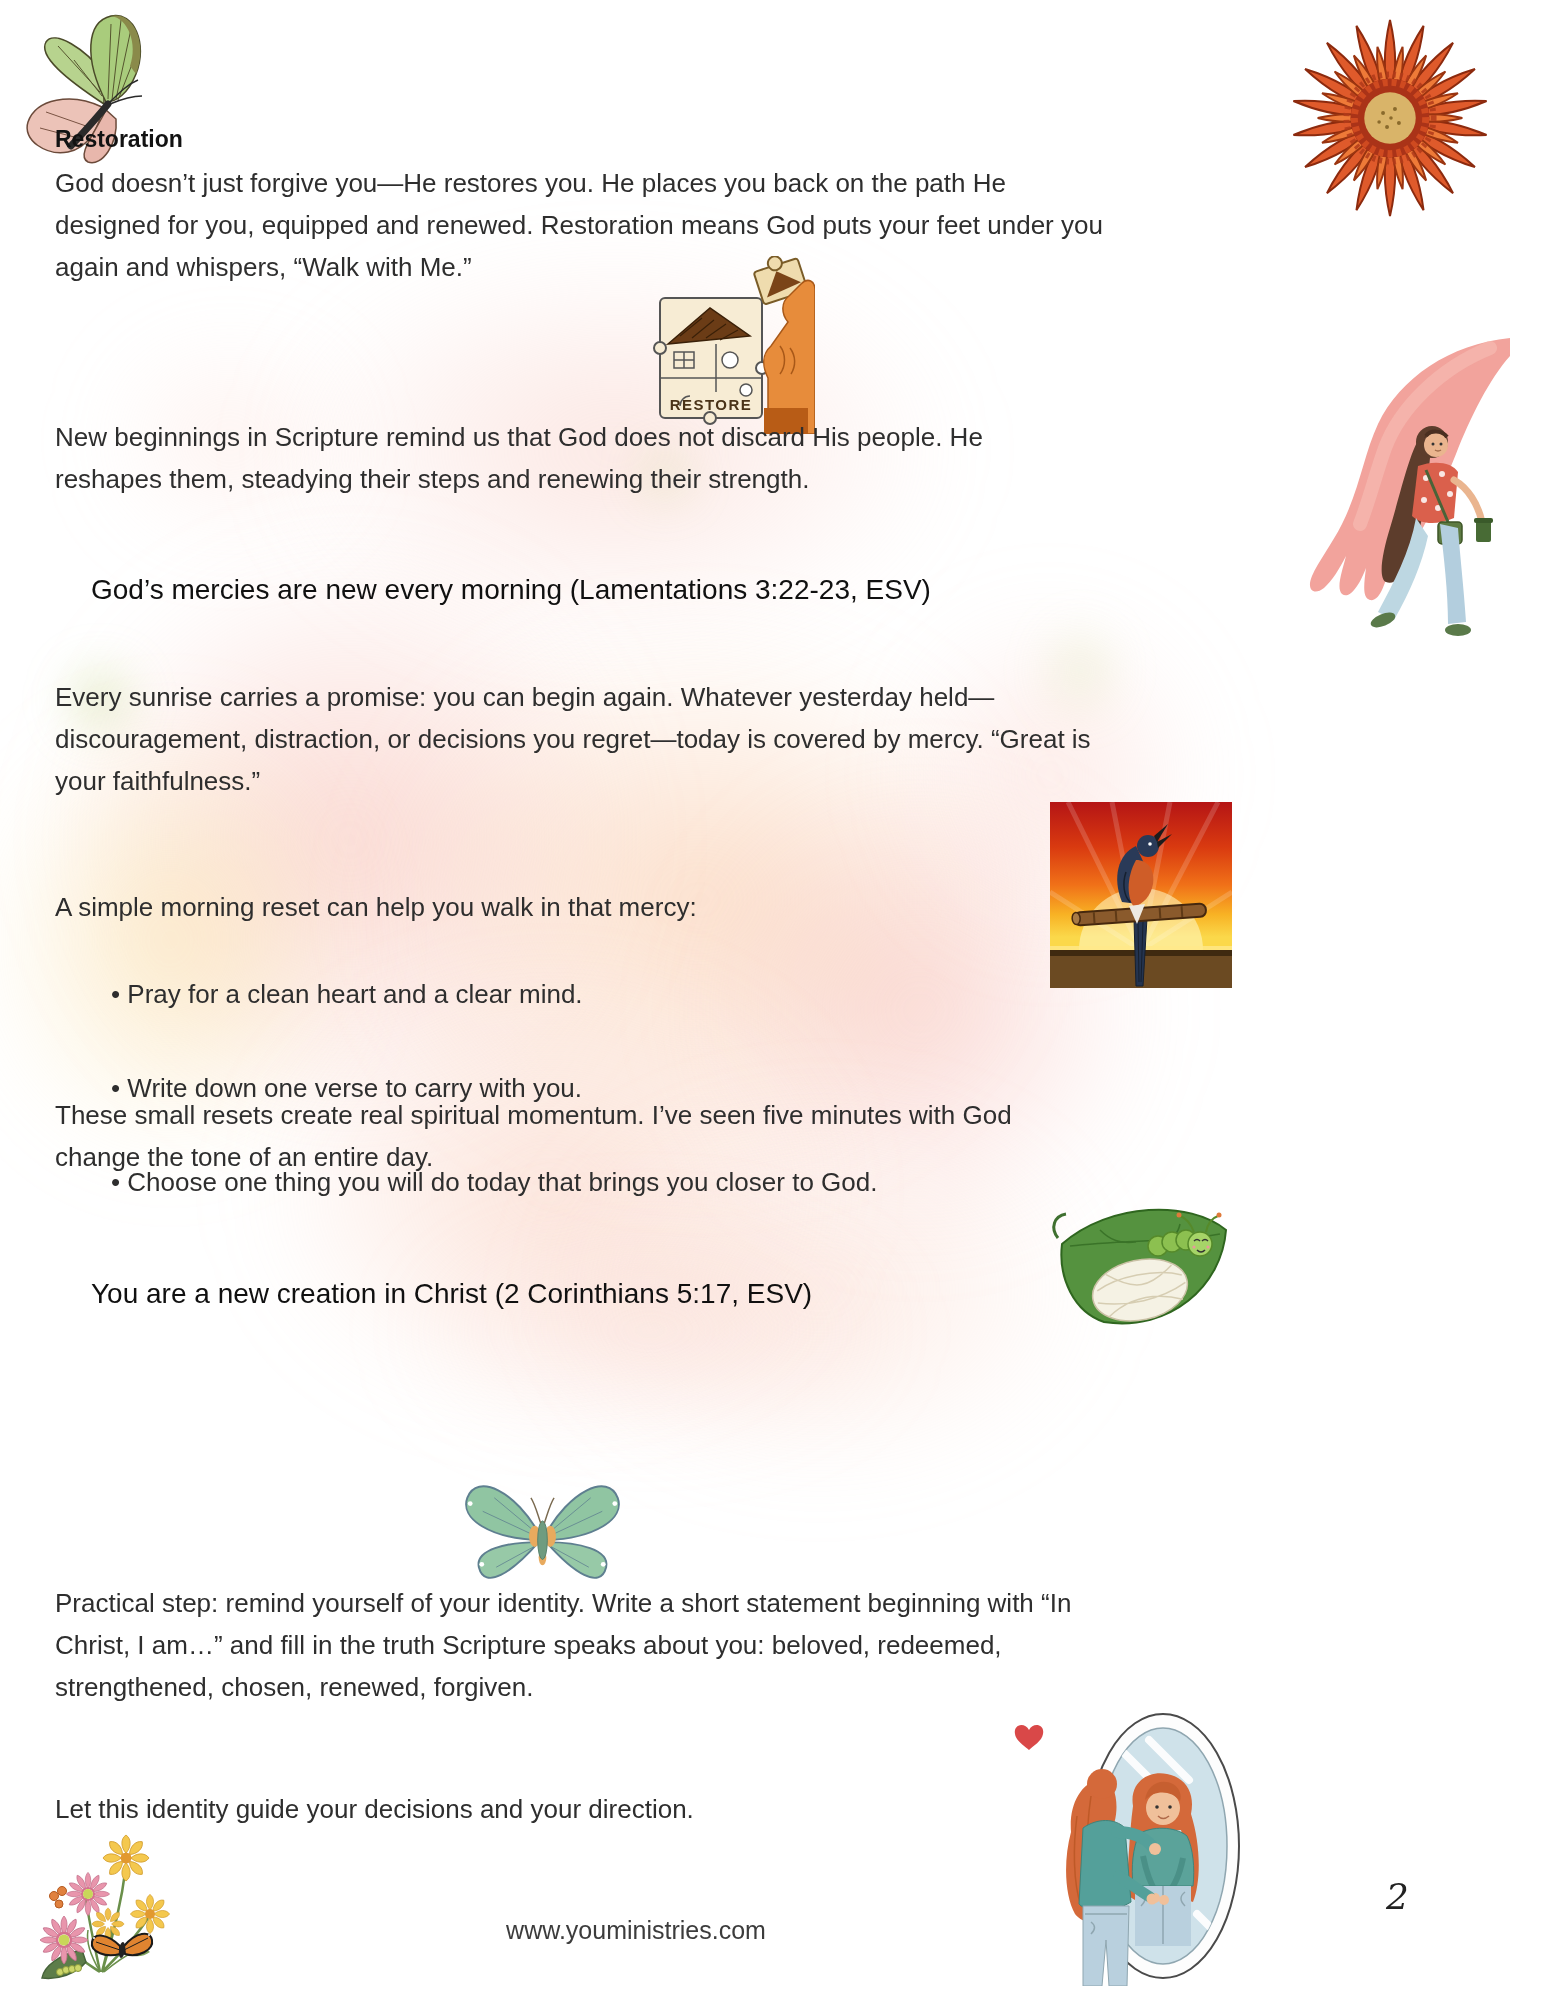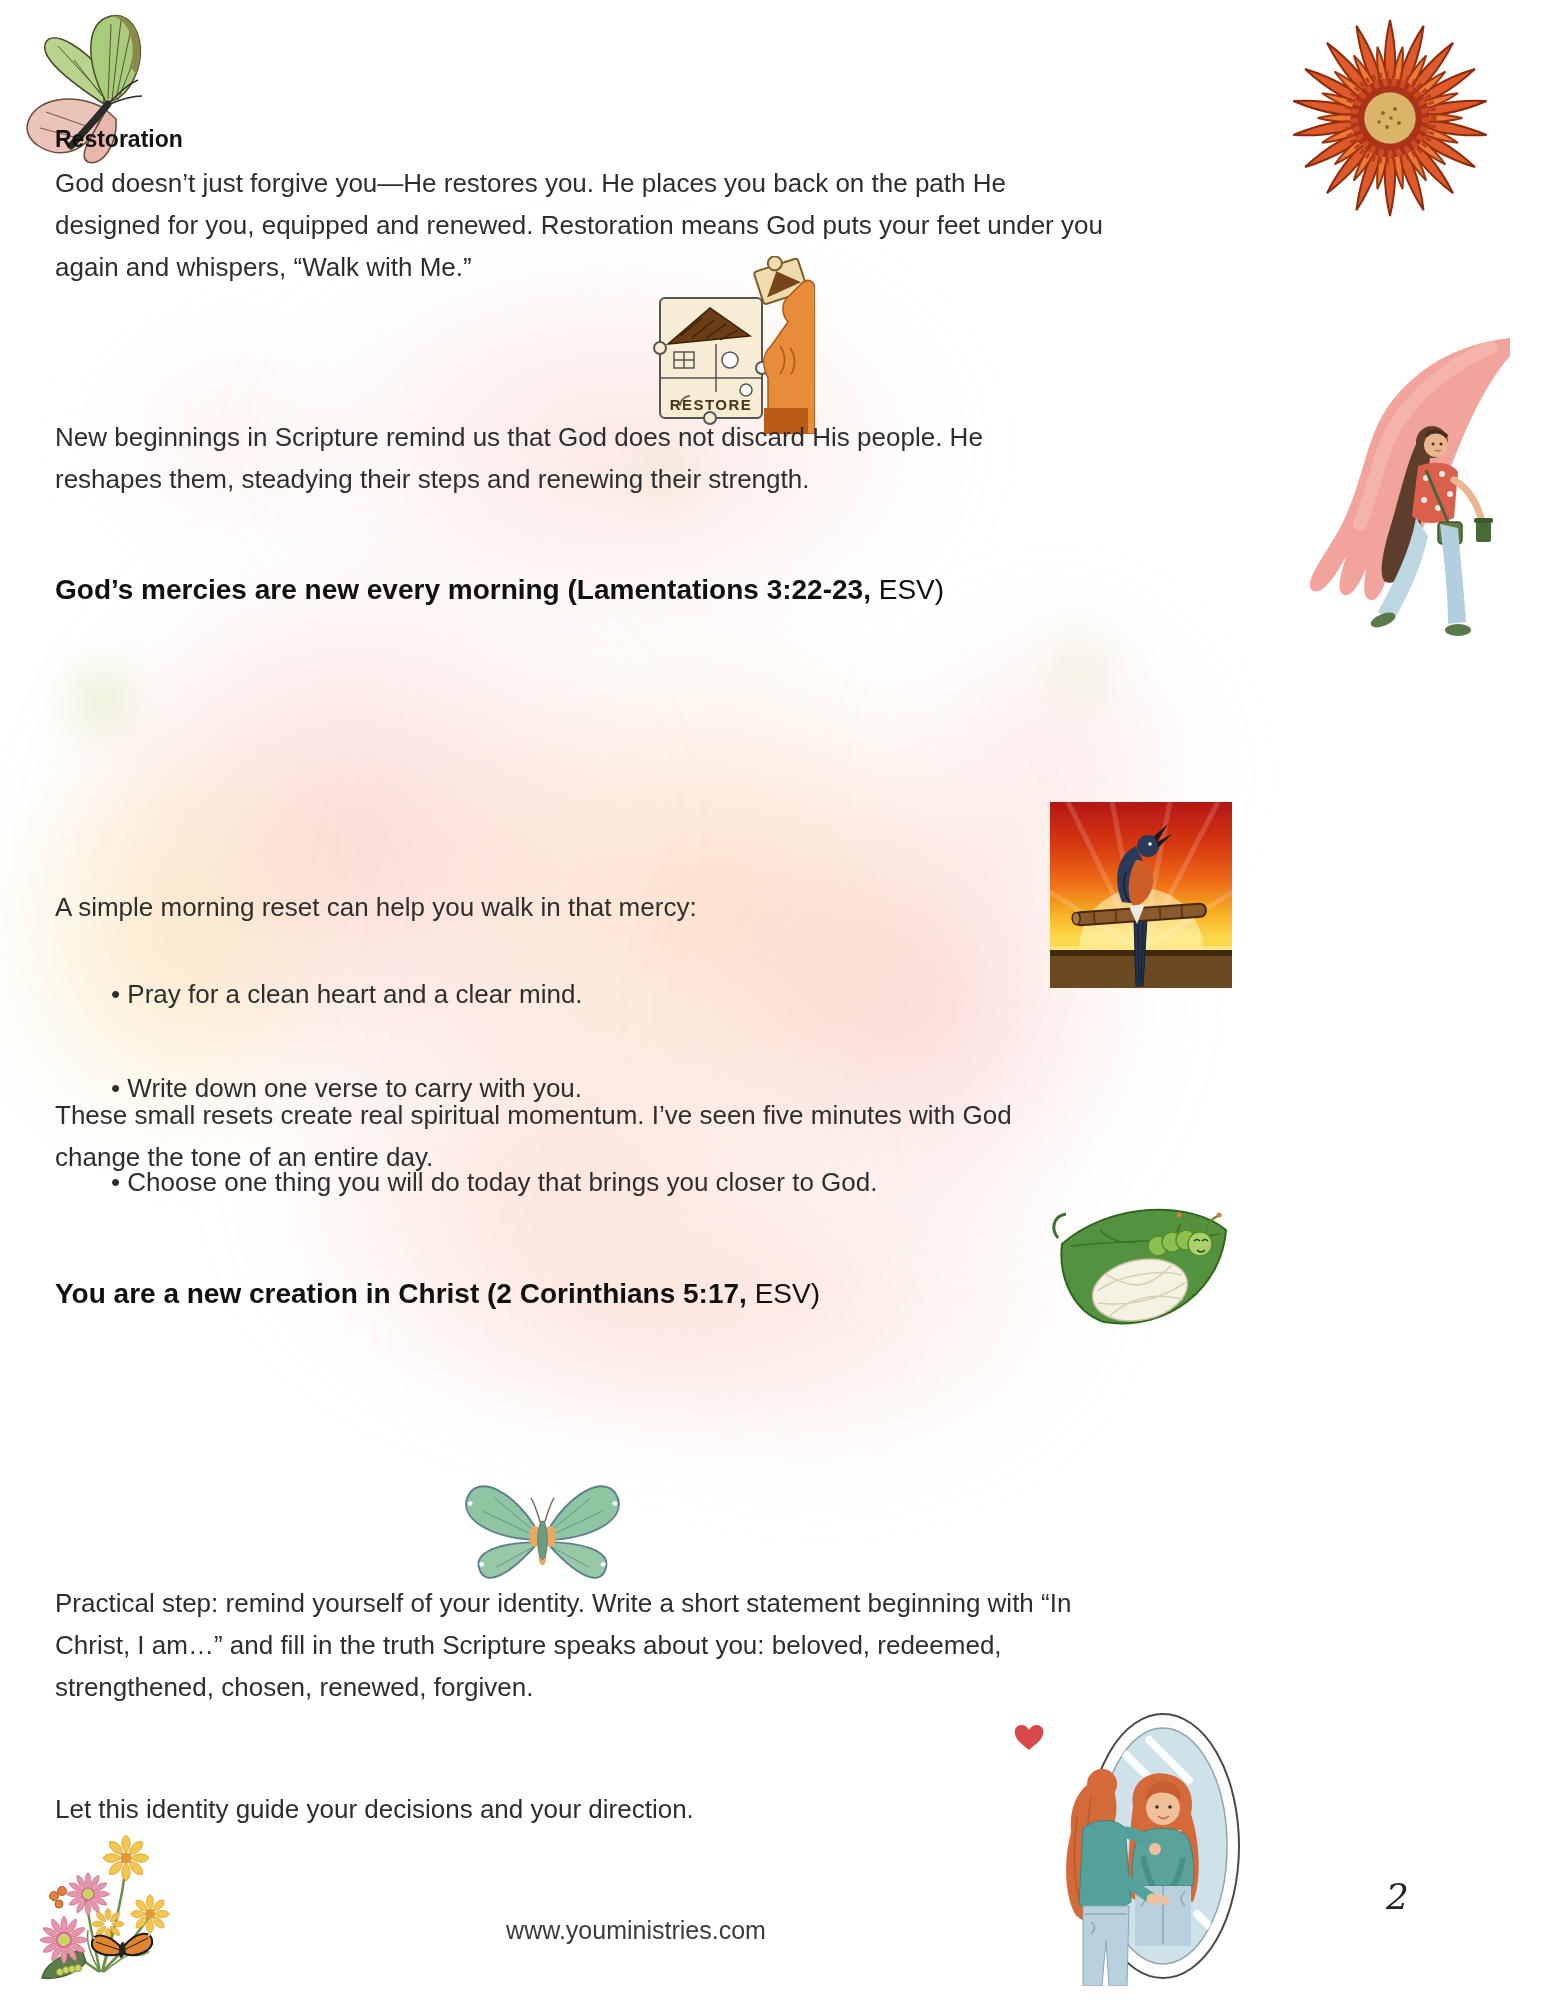--- a/index.html
+++ b/index.html
@@ -5,21 +5,21 @@
   html,body{margin:0;padding:0;background:#ffffff;}
   #page{position:relative;width:1545px;height:2000px;background:#ffffff;overflow:hidden;
         font-family:"Liberation Sans",sans-serif;}
   .wash{position:absolute;border-radius:50%;filter:blur(45px);pointer-events:none;z-index:0;}
   .wash.small{filter:blur(22px);}
   .illus{position:absolute;z-index:1;}
   .title{position:absolute;left:55px;top:126px;font-size:23px;font-weight:bold;color:#121212;z-index:2;}
   .para{position:absolute;left:55px;width:1300px;font-size:26px;line-height:42px;color:#2e2e2e;
         white-space:pre-line;z-index:2;}
   .heading{position:absolute;left:55px;font-size:28px;color:#101010;z-index:2;white-space:nowrap;}
-  .heading .b{font-weight:bold;}
+  .heading .b{font-weight:normal;margin-left:36px;}
   .heading .r{font-weight:normal;}
   .bullets{top:926px;}
   .bullet-line{line-height:52px;padding-left:8px;margin-left:48px;}
   .footer{position:absolute;left:0;top:1916px;width:1272px;text-align:center;font-size:25px;
           color:#3c3c3c;z-index:2;}
   .pagenum{position:absolute;left:1386px;top:1876px;font-family:"DejaVu Serif",serif;
            font-style:italic;font-size:36px;color:#222;z-index:2;}
   svg text{font-family:"Liberation Sans",sans-serif;}
 </style>
 </head>
@@ -385,20 +385,23 @@
   <div class="title">Restoration</div>
 
   <div class="para" style="top:162px">God doesn’t just forgive you—He restores you. He places you back on the path He
 designed for you, equipped and renewed. Restoration means God puts your feet under you
 again and whispers, “Walk with Me.”</div>
   <div class="para" style="top:416px">New beginnings in Scripture remind us that God does not discard His people. He
 reshapes them, steadying their steps and renewing their strength.</div>
 
   <div class="heading" style="top:574px"><span class="b">God’s mercies are new every morning (Lamentations 3:22-23,</span><span class="r"> ESV)</span></div>
 
+  <div class="para" style="top:676px">Every sunrise carries a promise: you can begin again. Whatever yesterday held—
+discouragement, distraction, or decisions you regret—today is covered by mercy. “Great is
+your faithfulness.”</div>
   <div class="para" style="top:886px">A simple morning reset can help you walk in that mercy:</div>
 
   <div class="para bullets">
     <div class="bullet-line">• Pray for a clean heart and a clear mind.</div>
     <div class="bullet-line">• Write down one verse to carry with you.</div>
     <div class="bullet-line">• Choose one thing you will do today that brings you closer to God.</div>
   </div>
 
   <div class="para" style="top:1094px">These small resets create real spiritual momentum. I’ve seen five minutes with God
 change the tone of an entire day.</div>

